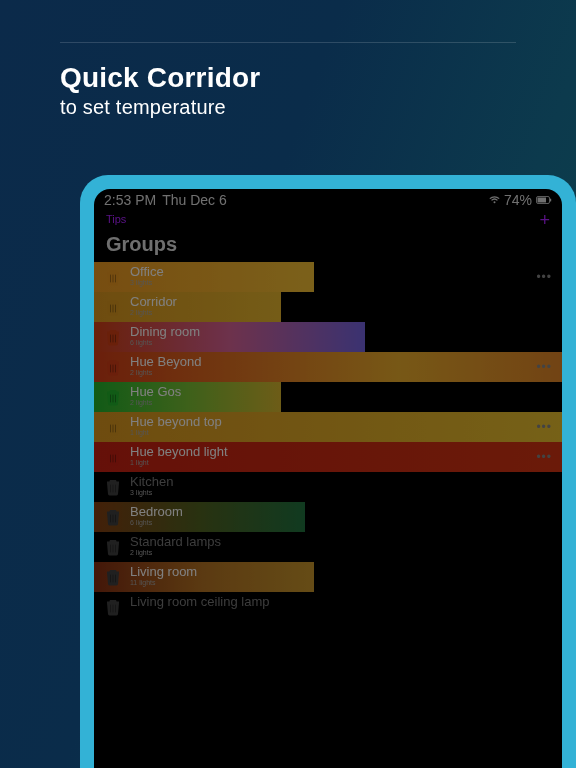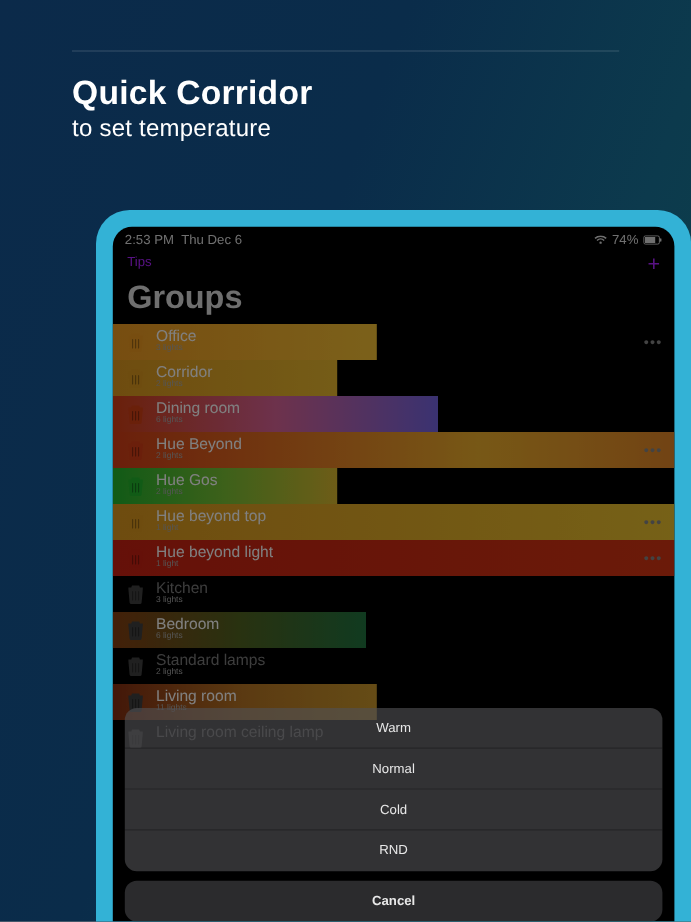--- a/index.html
+++ b/index.html
@@ -6,31 +6,31 @@
   html, body { width: 576px; height: 768px; overflow: hidden; font-family: -apple-system, BlinkMacSystemFont, "Segoe UI", sans-serif; }
   body { background: linear-gradient(110deg, #0b2a4a 0%, #0a2c4a 40%, #0c3a4d 70%, #0d4449 100%); color: #fff; }
   .rule { position: absolute; top: 42px; left: 60px; right: 60px; height: 1px; background: rgba(255,255,255,0.15); }
   .headline { position: absolute; top: 62px; left: 60px; right: 60px; }
   .headline .l1 { font-size: 28px; font-weight: 700; letter-spacing: 0.2px; }
   .headline .l2 { font-size: 20px; font-weight: 400; letter-spacing: 0.2px; margin-top: 2px; }
 
   .device { position: absolute; top: 175px; left: 80px; width: 496px; height: 593px; background: #33b2d6; border-radius: 28px 28px 0 0; overflow: hidden; }
   .screen { position: absolute; top: 14px; left: 14px; right: 14px; bottom: 0; background: #000; border-radius: 16px 16px 0 0; overflow: hidden; }
 
-  .status-bar { height: 18px; display: flex; align-items: center; justify-content: space-between; font-size: 11px; color: #ccc; padding: 4px 10px 0 10px; }
+  .status-bar { height: 18px; display: flex; align-items: center; justify-content: space-between; font-size: 14px; color: #ccc; padding: 4px 10px 0 10px; }
   .status-left { display: flex; gap: 6px; }
   .status-right { display: flex; align-items: center; gap: 4px; }
   .wifi-icon, .battery-icon { display: inline-block; }
   .wifi-icon svg, .battery-icon svg { display: block; }
 
   .nav { display: flex; align-items: flex-start; justify-content: space-between; padding: 6px 12px; }
   .nav-tips { color: #a020f0; font-size: 11px; }
   .nav-plus { color: #a020f0; font-size: 18px; line-height: 14px; }
 
-  .title { color: #c9c9c9; font-size: 27px; font-weight: 700; padding: 0 12px 6px 12px; }
+  .title { color: #c9c9c9; font-size: 20px; font-weight: 700; padding: 0 12px 6px 12px; }
 
   .rows { }
   .row { position: relative; height: 30px; width: 100%; }
   .row-bar { position: absolute; top: 0; bottom: 0; left: 0; }
   .row-handle { position: absolute; left: 8px; top: 4px; width: 22px; height: 22px; display: flex; align-items: center; justify-content: center; }
   .row-handle svg { display: block; }
   .row-text { position: absolute; left: 36px; top: 2px; }
   .row-name { font-size: 13px; color: #e8e8e8; }
   .row-sub { font-size: 7px; color: #9a9a9a; }
   .row-name.dim { color: #6e6e6e; }
@@ -244,24 +244,15 @@
               </svg>
             </div>
             <div class="row-text">
               <div class="row-name dim">Living room ceiling lamp</div>
               <div class="row-sub"></div>
             </div>
           </div>
         </div>
     </div>
 
-    <div class="sheet">
-      <div class="sheet-group" id="sheet-group">
-          <div class="sheet-item">Warm</div>
-          <div class="sheet-item">Normal</div>
-          <div class="sheet-item">Cold</div>
-          <div class="sheet-item">RND</div>
-        </div>
-      <div class="sheet-cancel">Cancel</div>
-    </div>
 
   </div>
 </div>
 
 </body></html>

